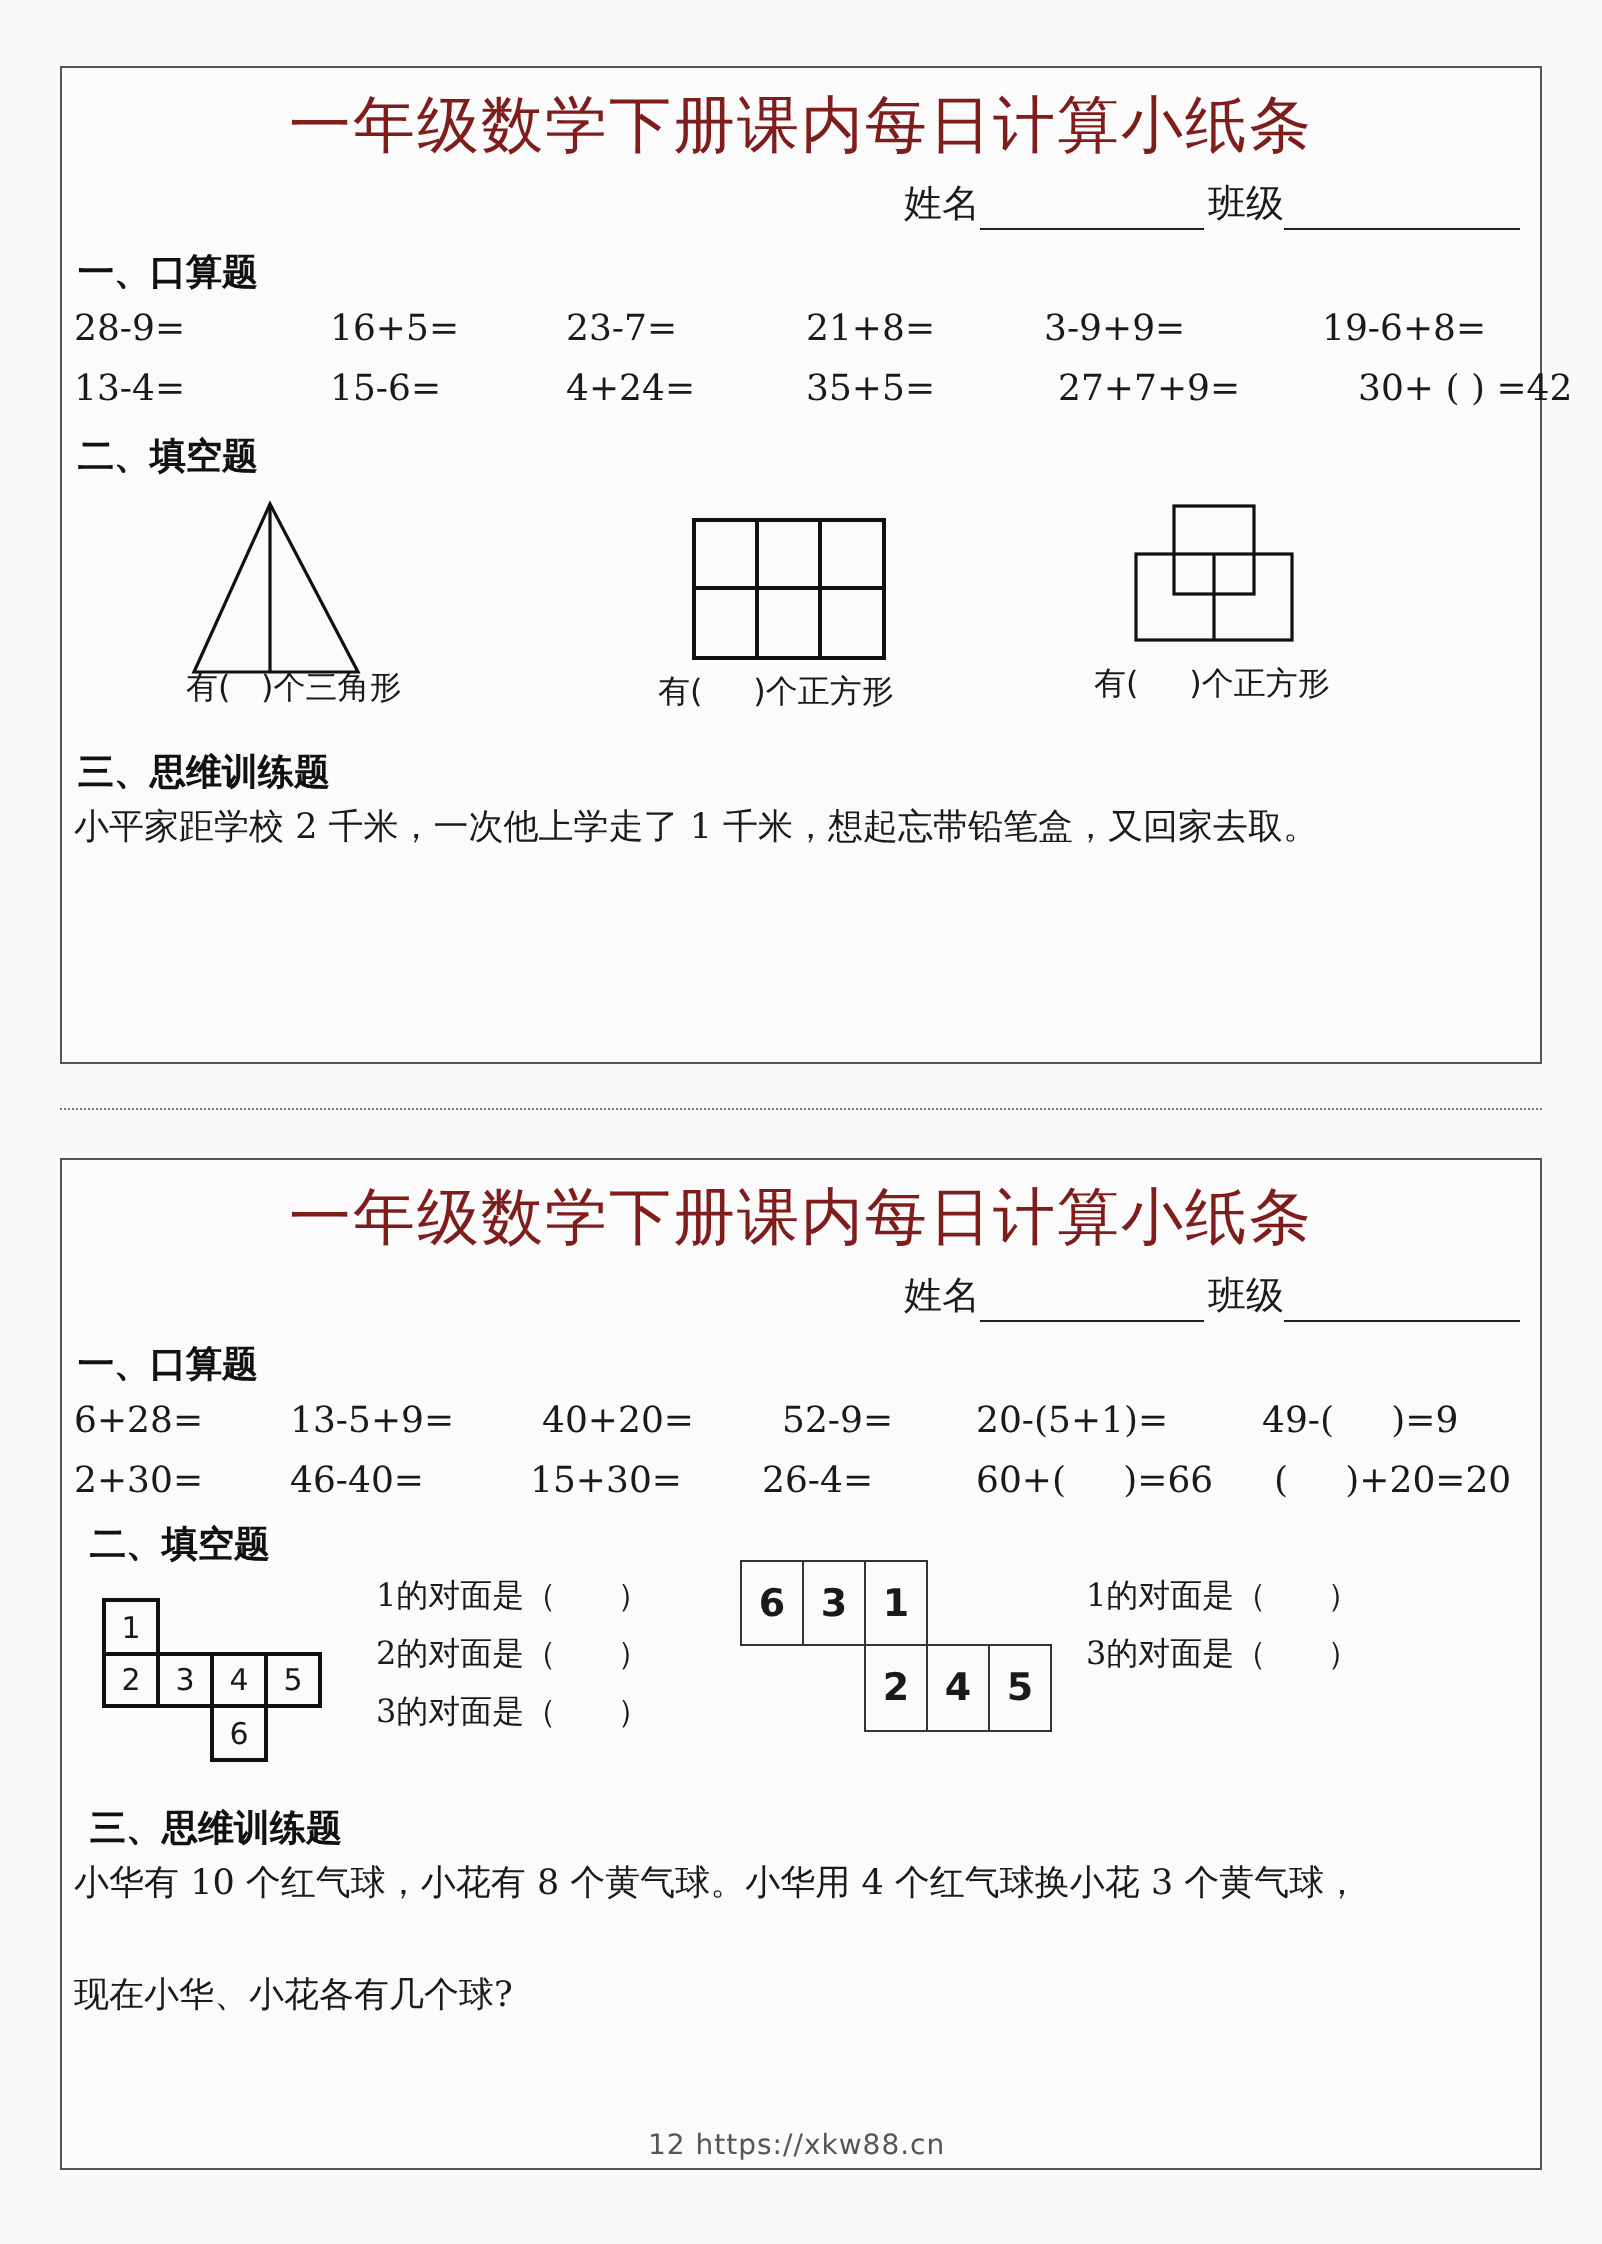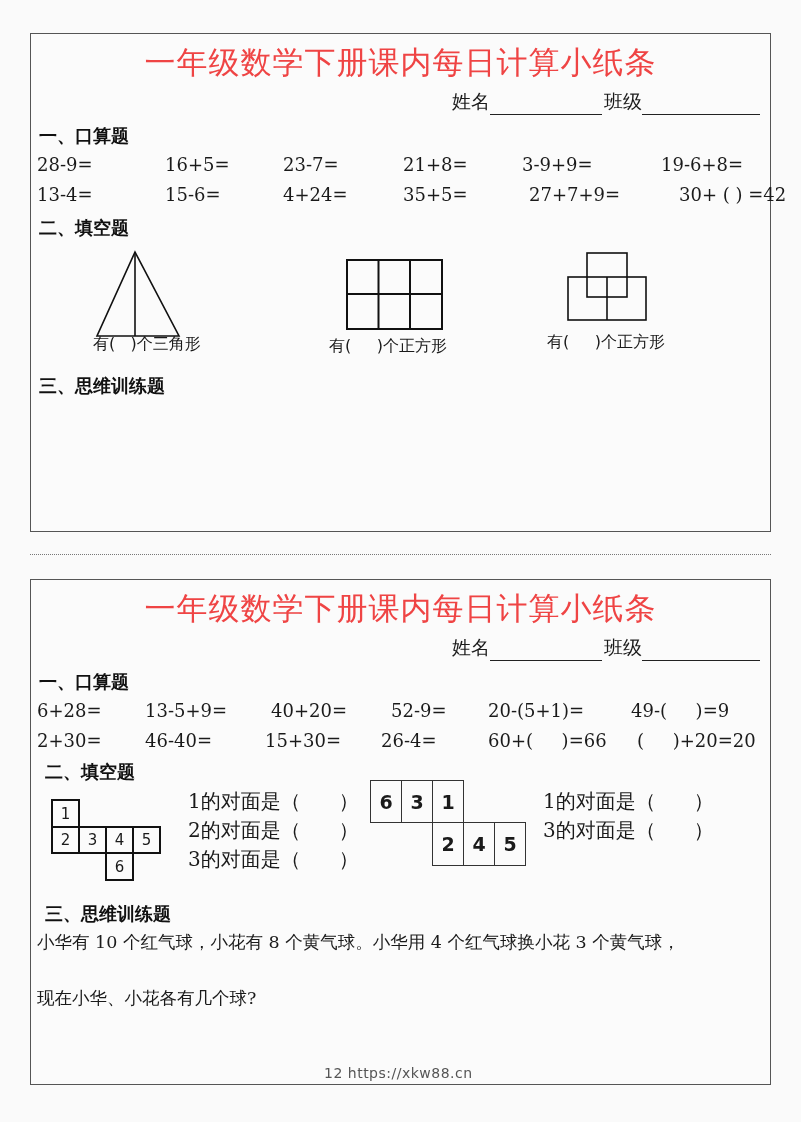--- a/index.html
+++ b/index.html
@@ -9,21 +9,21 @@
     }
     .sheet {
       position: absolute; left: 30px; width: 741px; border: 1.5px solid #555;
       background: #fbfbfb; box-sizing: border-box;
     }
     #sheet1 { top: 33px; height: 499px; }
     #sheet2 { top: 579px; height: 506px; }
     .title {
       position: absolute; left: 0; right: 0; top: 8px; text-align: center;
       font-family: "DejaVu Sans", "Liberation Sans", sans-serif; font-size: 31px; letter-spacing: 1px;
-      color: #ef4444;
+      color: #7f1d1d;
     }
     .namerow {
       position: absolute; right: 8px; top: 55px; font-size: 19px; display: flex; align-items: flex-end;
     }
     .blank { display: inline-block; border-bottom: 1.5px solid #222; width: 112px; height: 20px; margin-right: 2px; }
     .blank.wide { width: 118px; }
     .sec {
       position: absolute; left: 8px; font-family: "DejaVu Sans", "Liberation Sans", sans-serif;
       font-weight: bold; font-size: 18px; color: #111;
     }
@@ -43,21 +43,21 @@
     }
     .cell {
       position: absolute; border: 2px solid #111; box-sizing: border-box; display: flex;
       align-items: center; justify-content: center; font-family: "DejaVu Sans", "Liberation Sans", sans-serif; font-size: 15px;
     }
     .cell2 {
       position: absolute; border: 1px solid #333; box-sizing: border-box; display: flex;
       align-items: center; justify-content: center; font-family: "DejaVu Sans", "Liberation Sans", sans-serif;
       font-weight: bold; font-size: 19px;
     }
-    .opp { position: absolute; font-size: 20px; white-space: pre; }
+    .opp { position: absolute; font-size: 16px; white-space: pre; }
   </style>
 </head>
 <body>
 
 <div class="sheet" id="sheet1">
   <div class="title">一年级数学下册课内每日计算小纸条</div>
   <div class="namerow">
     <span>姓名</span>
     <span class="blank"></span>
     <span>班级</span>
@@ -100,20 +100,21 @@
   <div class="shape-label" style="left:298px;top:302px;">有(     )个正方形</div>
 
   <svg style="left:0;top:0;" width="741" height="499">
     <rect x="537" y="243" width="78" height="43" fill="none" stroke="#111" stroke-width="1.6"></rect>
     <rect x="556" y="219" width="40" height="44" fill="none" stroke="#111" stroke-width="1.6"></rect>
     <line x1="576" y1="243" x2="576" y2="286" stroke="#111" stroke-width="1.6"></line>
   </svg>
   <div class="shape-label" style="left:516px;top:298px;">有(     )个正方形</div>
 
   <div class="sec" style="top:340px;">三、思维训练题</div>
+  <div class="line" style="top:366px;">小平家距学校 2 千米，一次他上学走了 1 千米，想起忘带铅笔盒，又回家去取。</div>
 </div>
 
 <div class="divider"></div>
 
 <div class="sheet" id="sheet2">
   <div class="title">一年级数学下册课内每日计算小纸条</div>
   <div class="namerow">
     <span>姓名</span>
     <span class="blank"></span>
     <span>班级</span>

